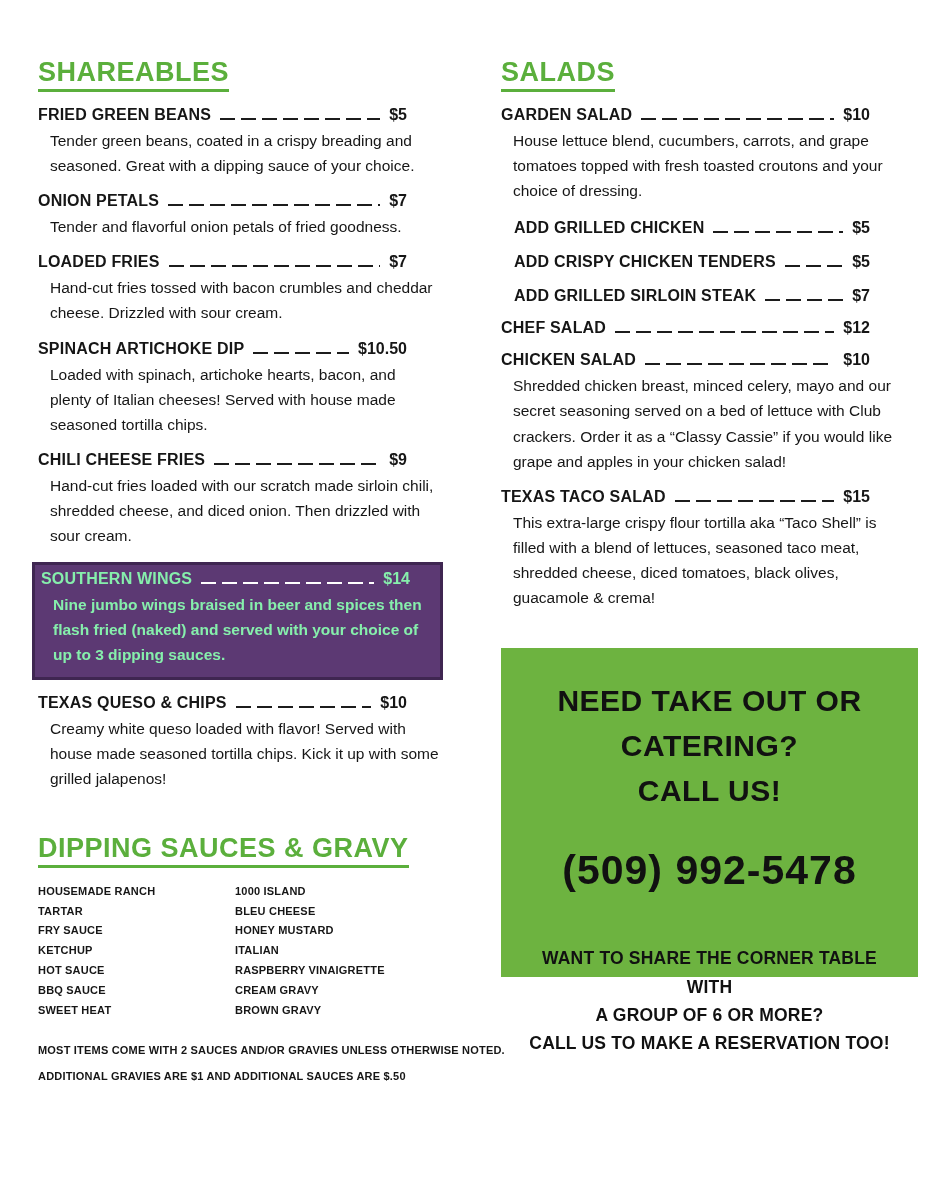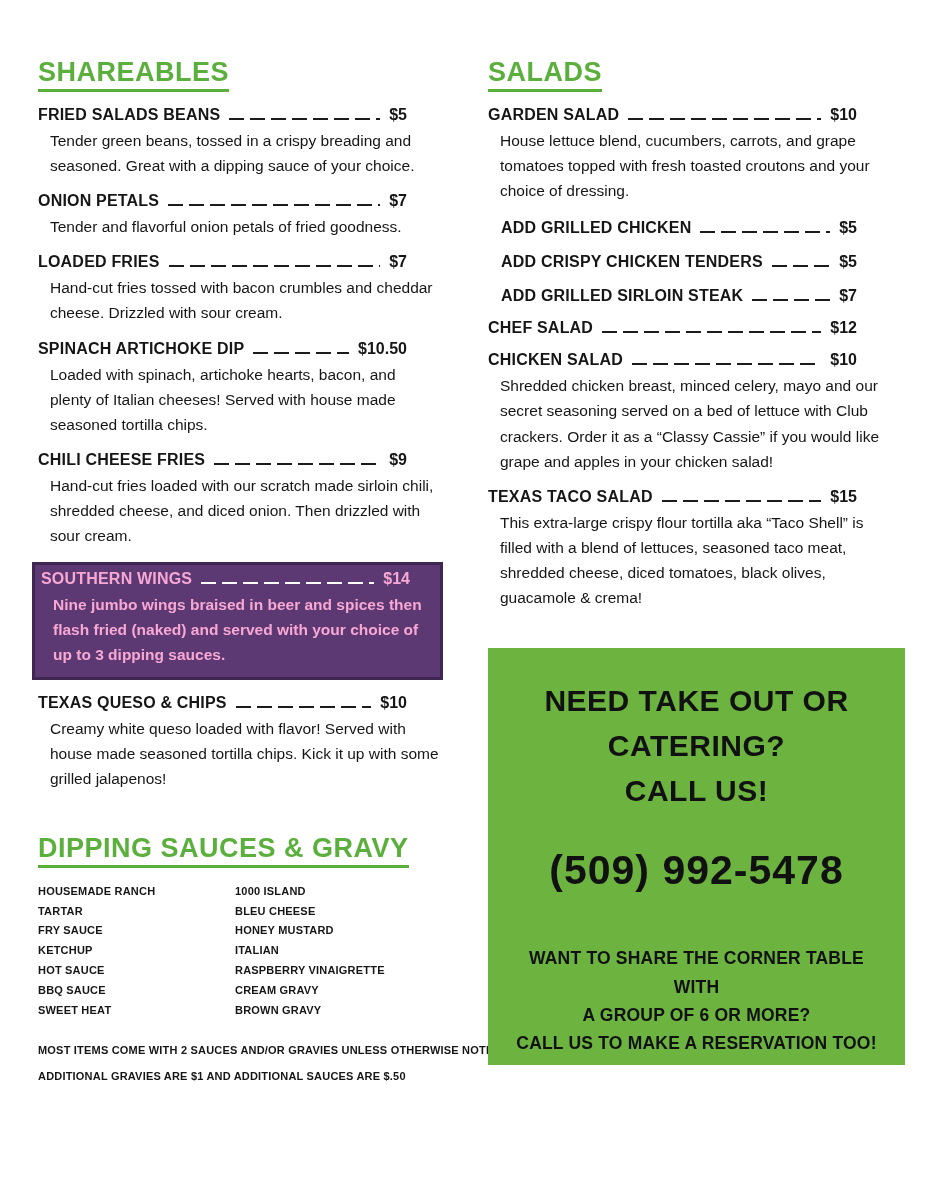--- a/index.html
+++ b/index.html
@@ -16,21 +16,21 @@
     background: #ffffff;
     font-family: "Liberation Sans", sans-serif;
     color: var(--ink);
     overflow: hidden;
   }
   .page {
     width: 927px; height: 1200px;
     padding: 57px 22px 0 38px;
     display: grid;
     grid-template-columns: 405px 417px;
-    column-gap: 45px;
+    column-gap: 58px;
   }
   .sec-title {
     margin: 0 0 14px 0;
     font-size: 27px;
     font-weight: bold;
     letter-spacing: .5px;
     color: var(--green);
     font-stretch: condensed;
   }
   .sec-title .underline {
@@ -70,21 +70,21 @@
     font-size: 15.5px;
     line-height: 1.62;
     max-width: 390px;
     font-stretch: condensed;
   }
   .item.highlight {
     background: var(--purple);
     border: 3px solid var(--purple-dark);
     margin-left: -6px;
     padding: 5px 0 9px 6px;
-    color: #f9a8d4;
+    color: #86efac;
   }
   .item.highlight .leader {
     background: repeating-linear-gradient(90deg, #ffffff 0 15px, transparent 15px 21px);
   }
   .item.highlight .desc { font-weight: bold; }
   .subitems .row.sub {
     margin-top: 16px;
     padding-left: 13px;
   }
   .sauces { margin-top: 42px; }
@@ -103,21 +103,21 @@
     margin: 18px 0 0 0;
     font-size: 11px;
     font-weight: bold;
     line-height: 2.3;
     letter-spacing: .2px;
   }
   .footnote span { white-space: nowrap; display: block; }
   .promo {
     margin-top: 38px;
     width: 417px;
-    height: 417px;
+    height: 329px;
     background: var(--box-green);
     color: #111111;
     text-align: center;
     padding: 30px 16px 0 16px;
   }
   .promo-big div {
     font-size: 30px;
     font-weight: bold;
     line-height: 1.5;
     letter-spacing: .5px;
@@ -145,25 +145,25 @@
 <div class="page">
 
   <div class="col">
     <section>
       <h2 class="sec-title">
         <span class="underline">SHAREABLES</span>
       </h2>
       <div id="shareables-items">
   <div class="item">
     <div class="row">
-      <span class="iname">FRIED SALADS BEANS</span>
+      <span class="iname">FRIED GREEN BEANS</span>
       <span class="leader"></span>
       <span class="iprice">$5</span>
     </div>
-    <p class="desc">Tender green beans, tossed in a crispy breading and seasoned. Great with a dipping sauce of your choice.</p>
+    <p class="desc">Tender green beans, coated in a crispy breading and seasoned. Great with a dipping sauce of your choice.</p>
 
   </div>
 
   <div class="item">
     <div class="row">
       <span class="iname">ONION PETALS</span>
       <span class="leader"></span>
       <span class="iprice">$7</span>
     </div>
     <p class="desc">Tender and flavorful onion petals of fried goodness.</p>

